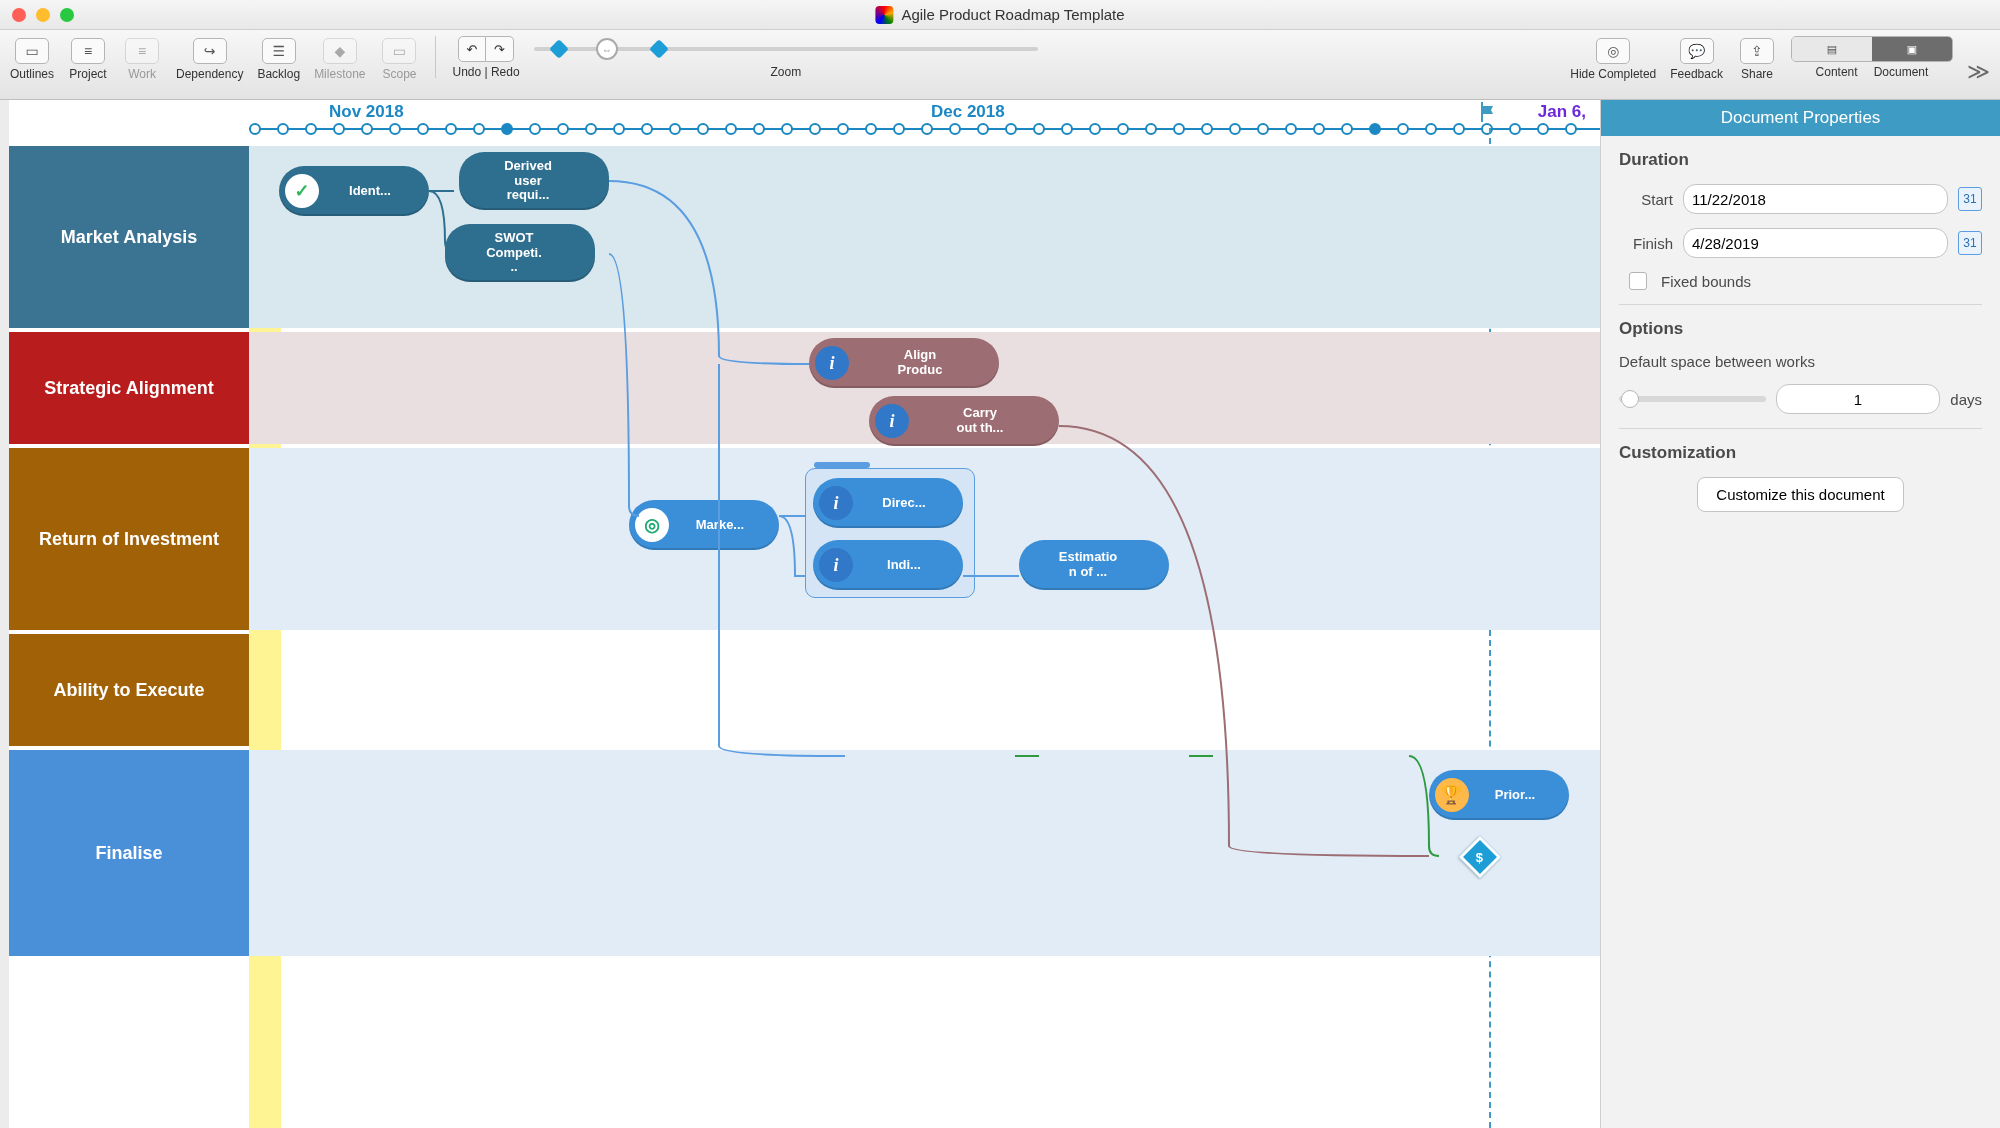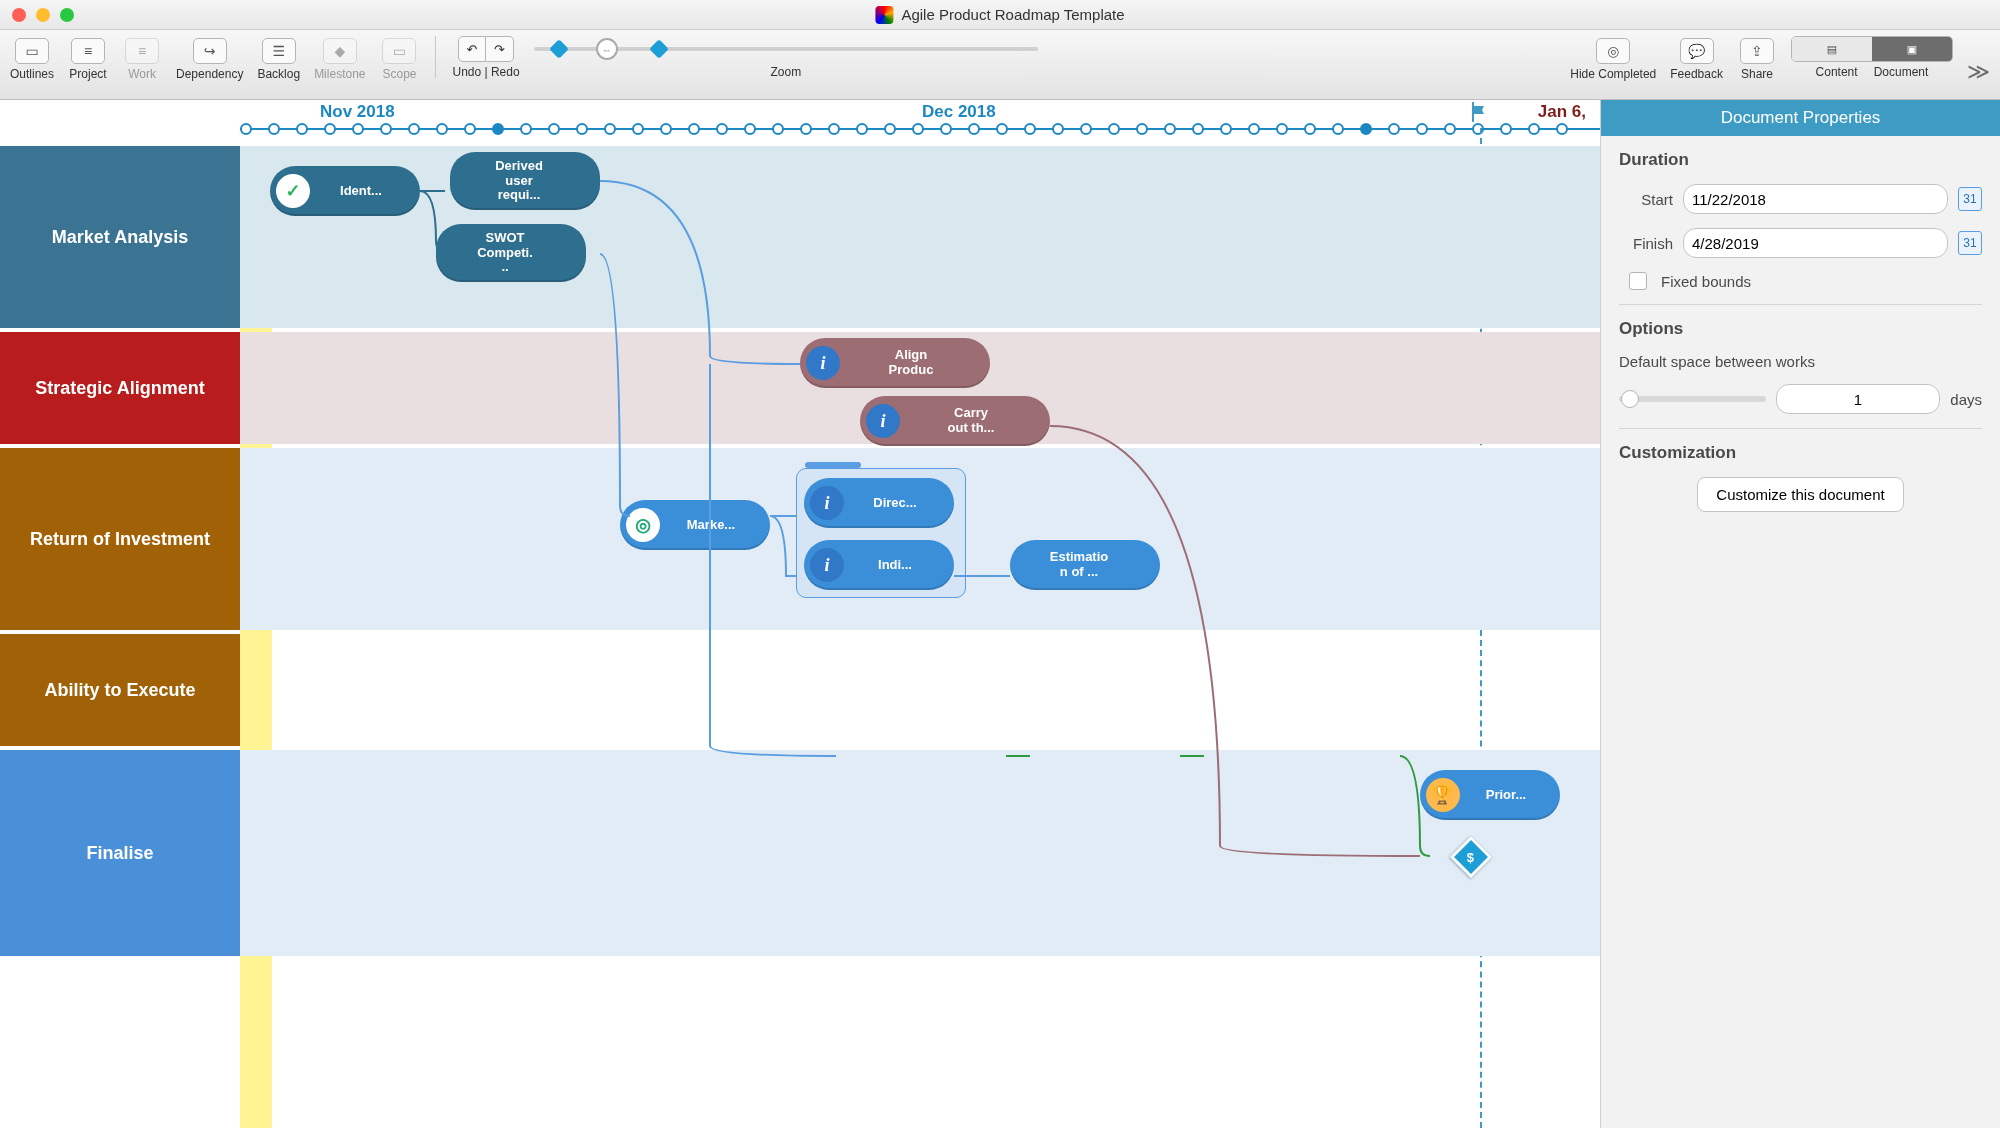--- a/index.html
+++ b/index.html
@@ -30,21 +30,21 @@
 .zoom-dot { width:14px; height:14px; background:#1e9ed6; border-radius:3px; transform:rotate(45deg); position:absolute; top:6px; }
 .zoom-handle { width:22px; height:22px; border-radius:50%; background:#fff; border:2px solid #aaa; position:absolute; top:2px; display:flex; align-items:center; justify-content:center; font-size:10px; color:#888; }
 .tb-spacer { flex:1; }
 .seg { display:flex; border:1px solid #b5b5b5; border-radius:5px; overflow:hidden; height:26px; }
 .seg-btn { width:80px; display:flex; flex-direction:column; align-items:center; justify-content:center; background:#e8e8e8; font-size:11px; color:#555; }
 .seg-btn.active { background:#6d6d6d; color:#fff; }
 .seg-wrap { display:flex; flex-direction:column; align-items:center; gap:3px; }
 .chev { font-size:22px; color:#6a6a6a; align-self:center; padding-top:8px; cursor:pointer; }
 
 
-.main { display:flex; height:calc(1128px - 100px); }
+.main { display:flex; height:calc(1128px - 100px);padding-left:9px; }
 .canvas { flex:1; position:relative; background:#fff; overflow:hidden; }
 .inspector { width:400px; background:#f2f2f2; border-left:1px solid #cfcfcf; display:flex; flex-direction:column; }
 
 
 .insp-head { background:#3e9bc4; color:#fff; text-align:center; padding:8px; font-size:17px; }
 .insp-body { padding:14px 18px; display:flex; flex-direction:column; gap:14px; color:#4a4a4a; }
 .insp-body h3 { font-size:17px; font-weight:600; }
 .irow { display:flex; align-items:center; gap:10px; }
 .irow label { width:54px; text-align:right; font-size:15px; }
 .irow input[type=text] { flex:1; height:30px; border:1px solid #c4c4c4; border-radius:13px; padding:0 8px; font-size:15px; background:#fff; }
@@ -52,21 +52,21 @@
 .chk { width:18px; height:18px; border:1px solid #b5b5b5; border-radius:3px; background:#fff; }
 .slider { flex:1; height:6px; background:#d8d8d8; border-radius:3px; position:relative; }
 .slider .knob { width:18px; height:18px; border-radius:50%; background:#fff; border:1px solid #b5b5b5; position:absolute; top:-6px; left:2px; }
 .numbox { width:40px; height:30px; border:1px solid #c4c4c4; border-radius:4px; text-align:center; font-size:15px; }
 .cust-btn { background:#fff; border:1px solid #c4c4c4; border-radius:8px; padding:8px 18px; font-size:15px; align-self:center; cursor:pointer; }
 hr.insp { border:0; border-top:1px solid #d6d6d6; }
 
 
 .months { position:absolute; left:0; top:0; right:0; height:28px; display:flex; color:#1b88c4; font-weight:600; font-size:17px; }
 .months span { position:absolute; top:2px; }
-.date-marker { position:absolute; top:0; right:10px; color:#7f1d1d; font-weight:700; font-size:17px; }
+.date-marker { position:absolute; top:0; right:10px; color:#6d28d9; font-weight:700; font-size:17px; }
 .flag { position:absolute; top:0; width:24px; height:24px; }
 .flag svg { width:24px; height:24px; fill:#3e9bc4; }
 .tick-row { position:absolute; left:240px; right:0; top:28px; height:18px; border-top:2px solid #1b88c4; }
 .tick { position:absolute; width:12px; height:12px; border:2px solid #1b88c4; border-radius:50%; top:-7px; background:#fff; }
 .tick.fill { background:#1b88c4; }
 .vline { position:absolute; top:28px; bottom:0; border-left:2px dashed #3e9bc4; }
 .yellowcol { position:absolute; top:46px; bottom:0; width:32px; background:rgba(255,235,59,.55); }
 
 .lanes { position:absolute; left:0; top:46px; right:0; }
 .lane { position:relative; height:186px; }

